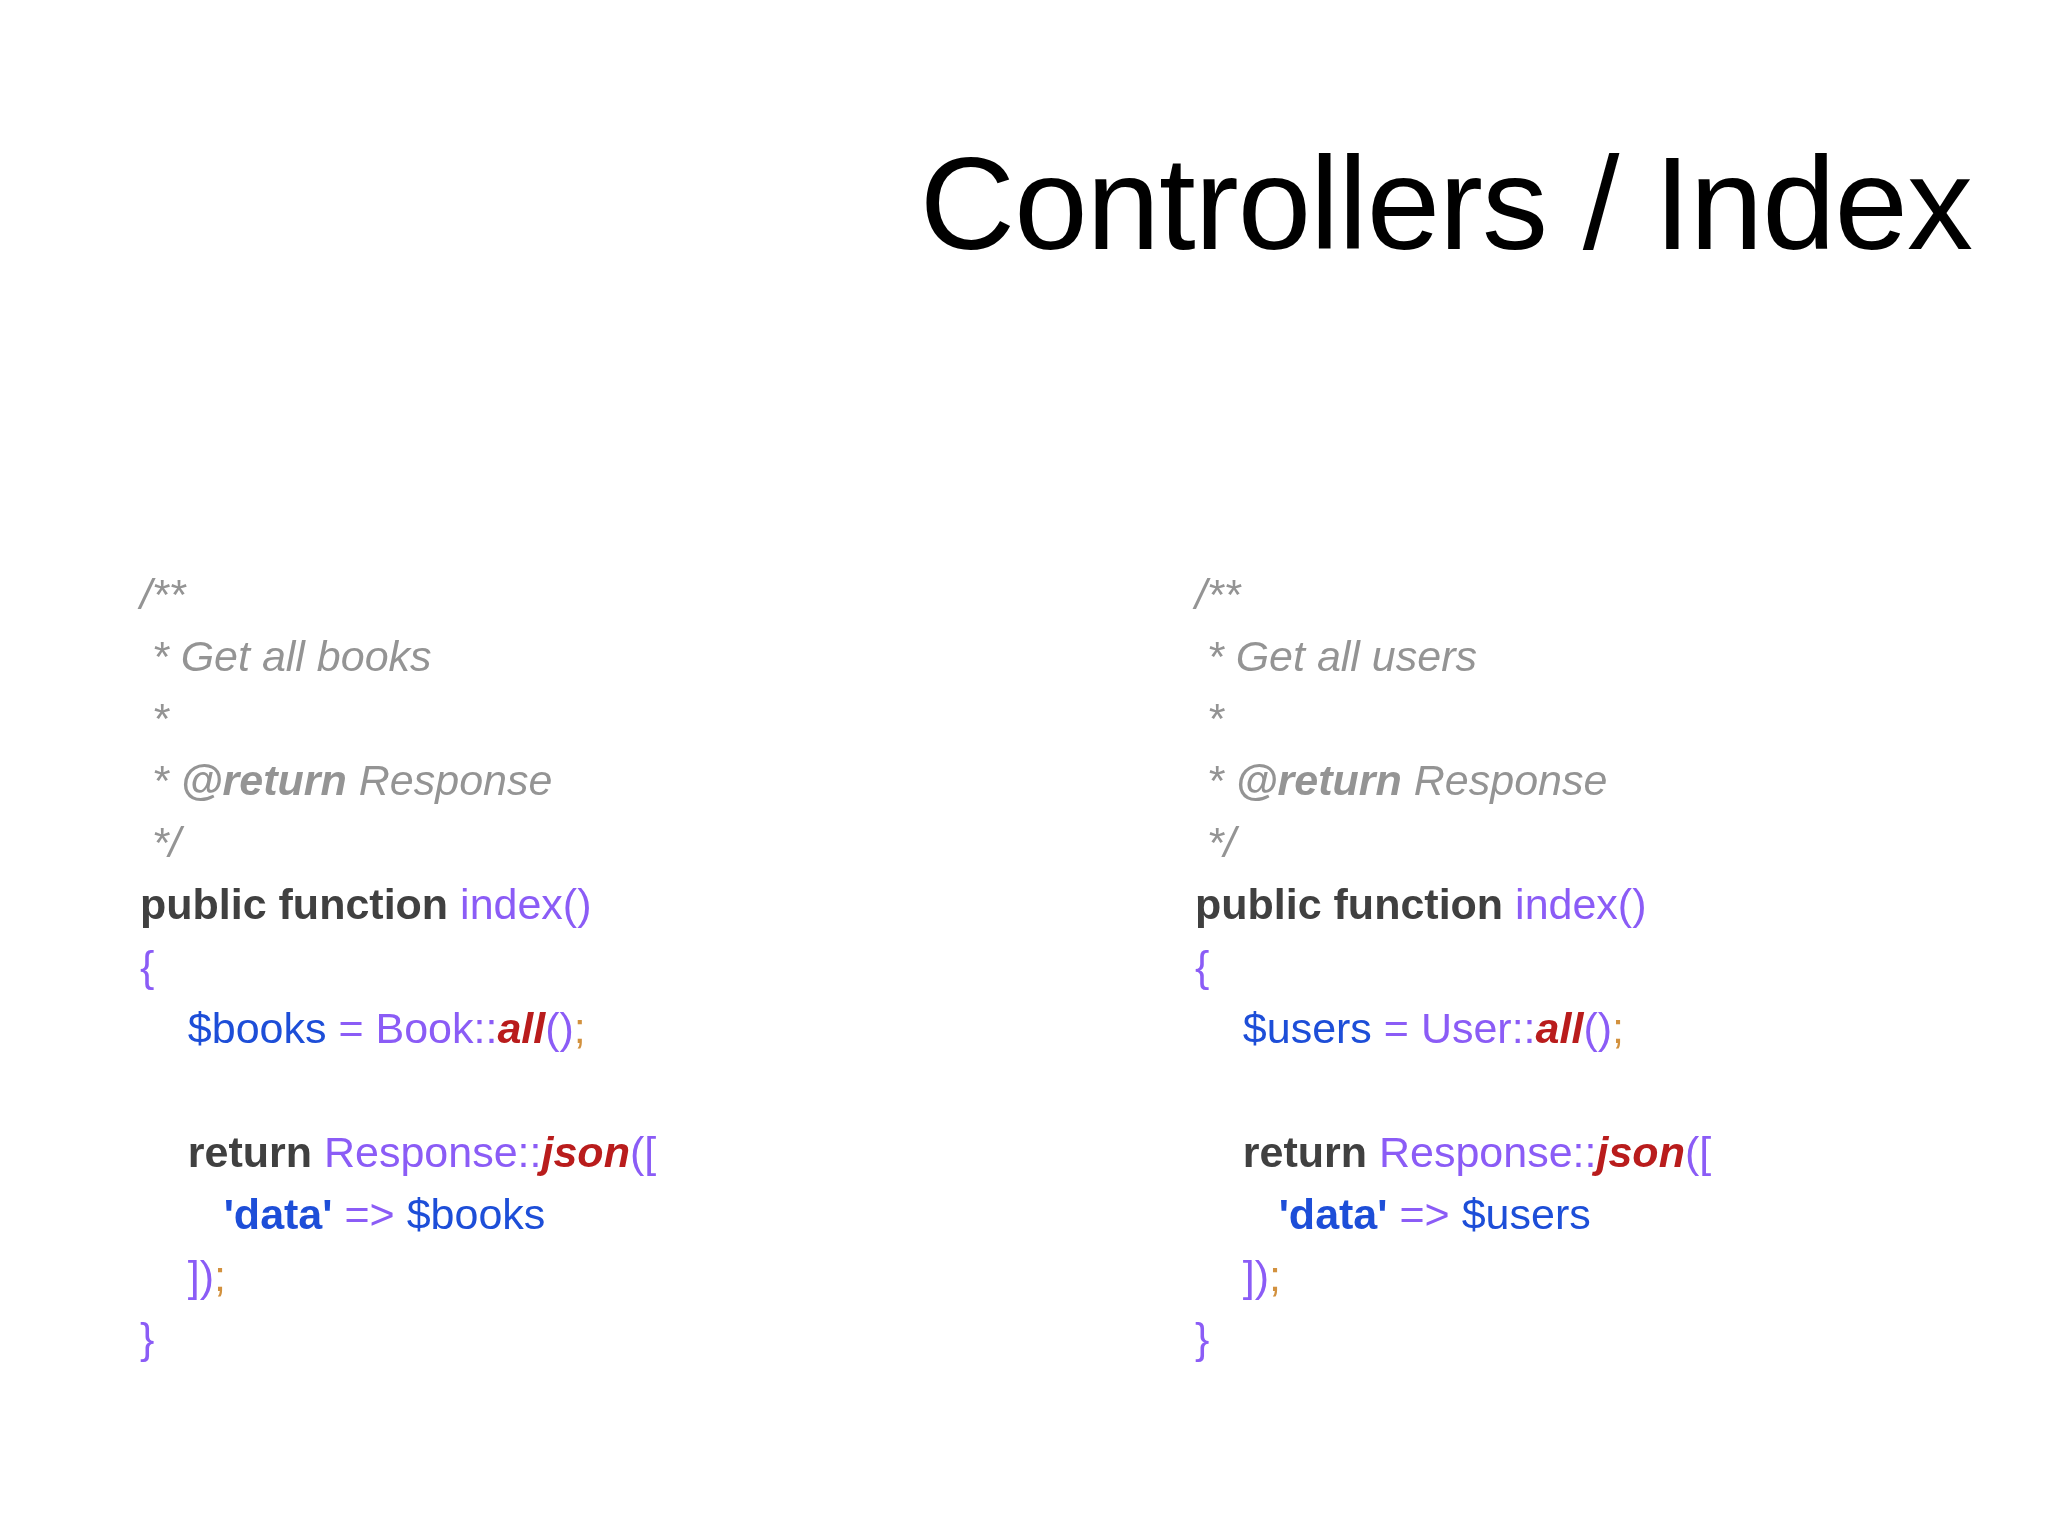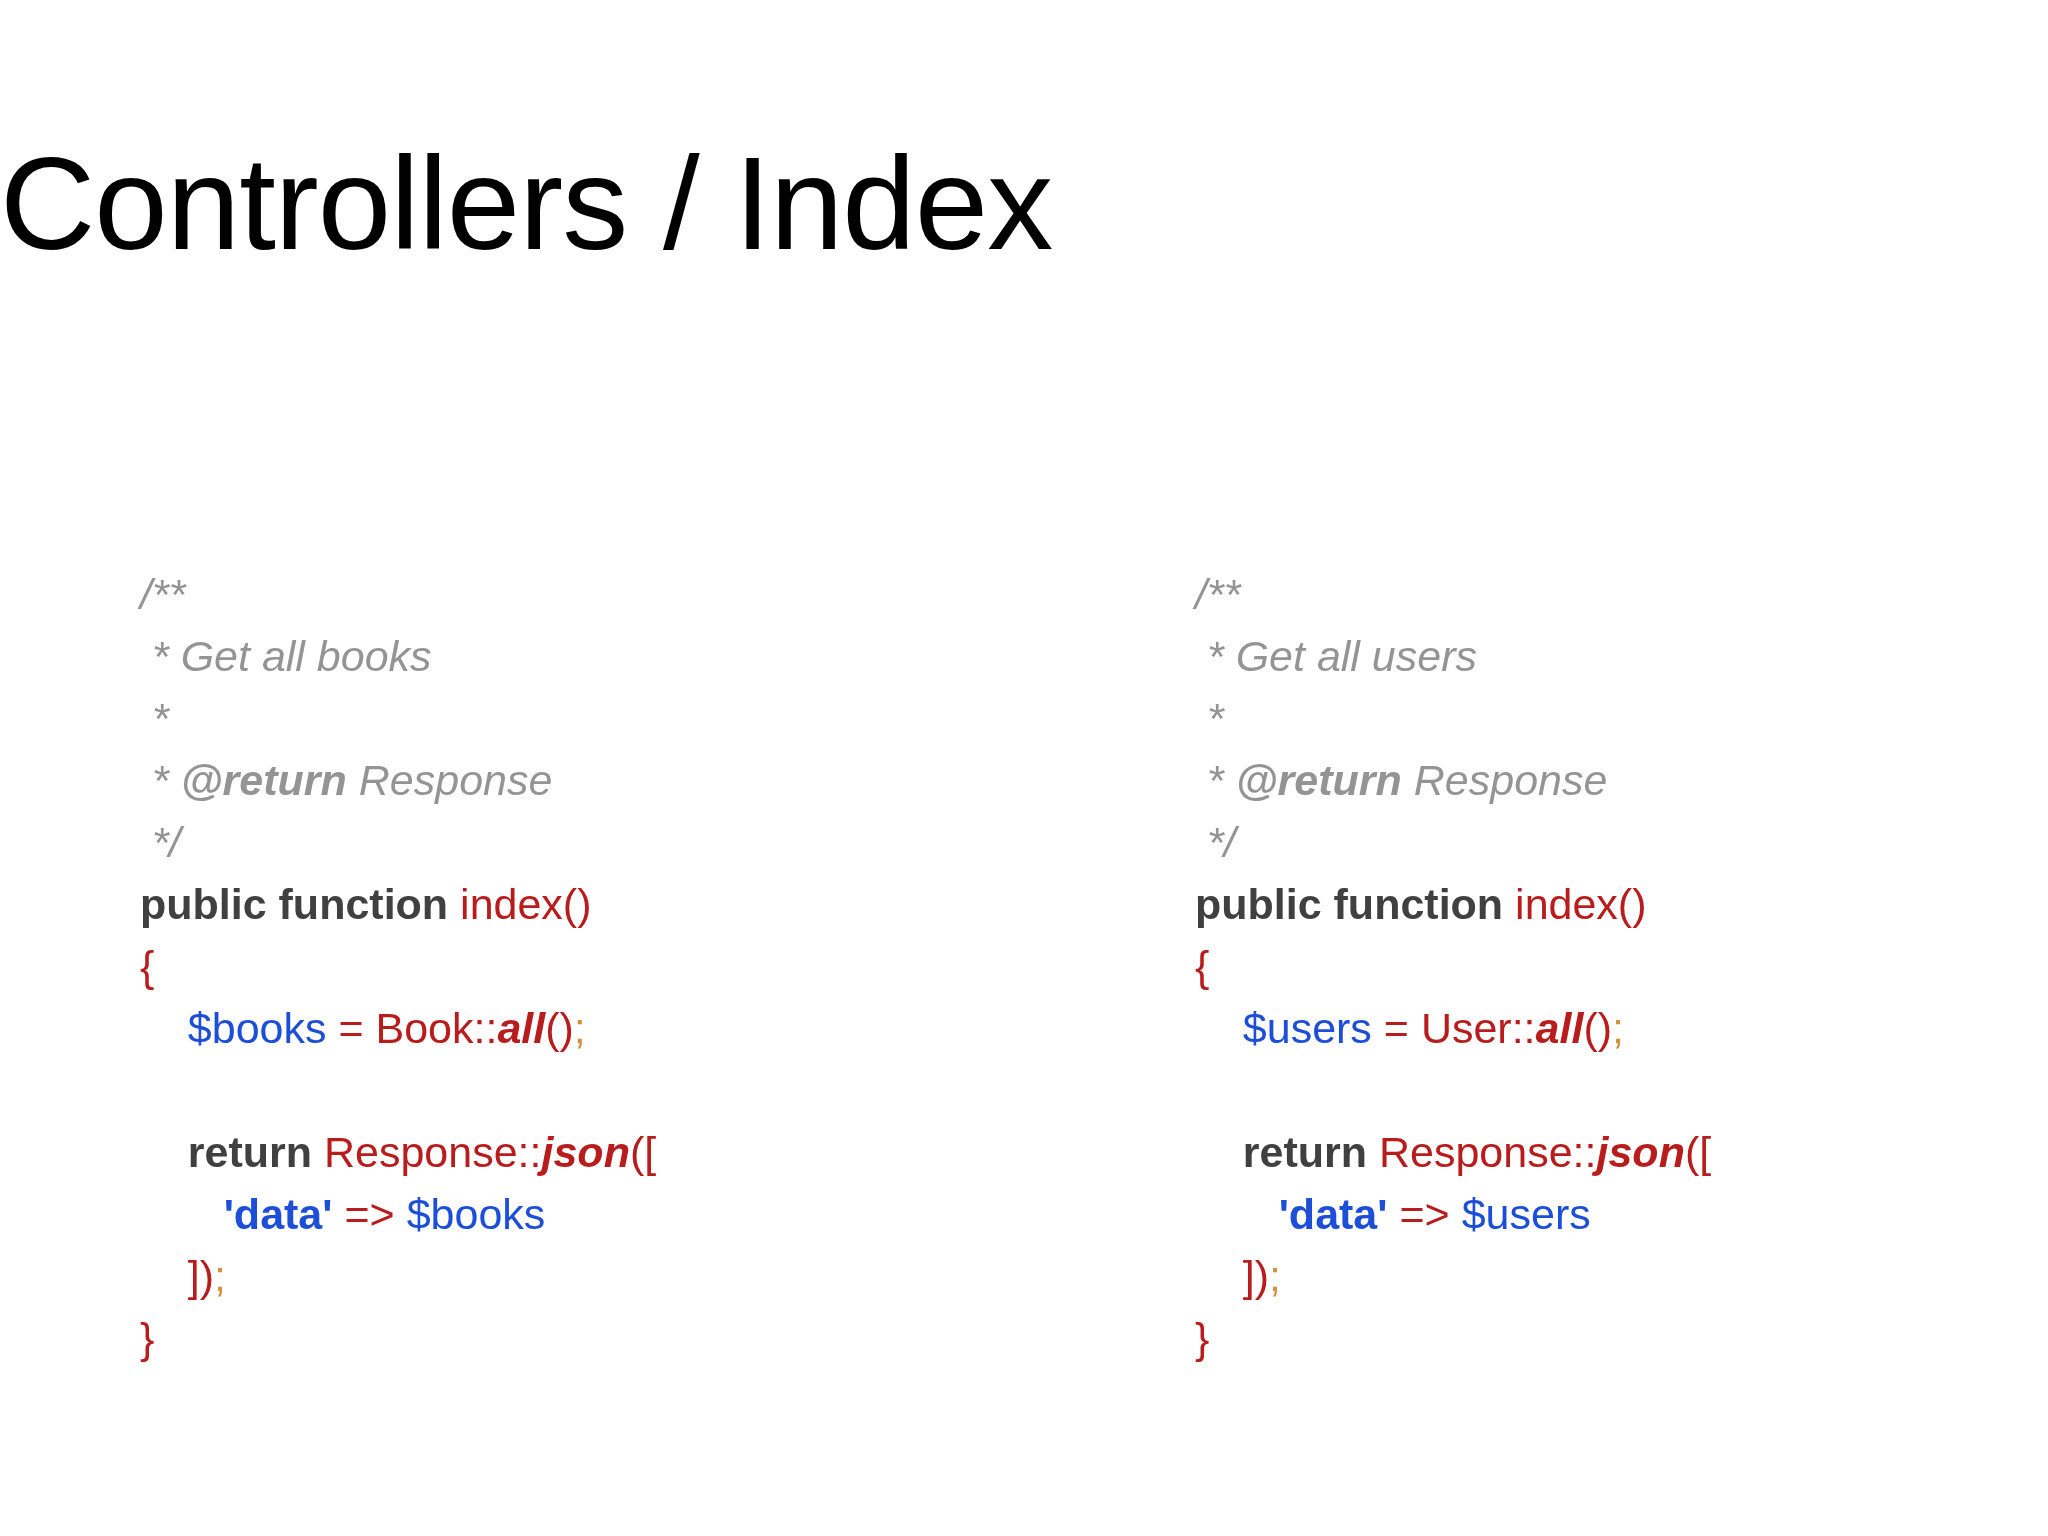--- a/index.html
+++ b/index.html
@@ -15,21 +15,21 @@
     overflow: hidden;
     position: relative;
   }
 
   
   .slide-title {
     position: absolute;
     left: 0;
     top: 138px;
     width: 1972px;
-    text-align: left;
+    text-align: right;
     font-family: "Liberation Sans", sans-serif;
     font-size: 132px;
     font-weight: 400;
     line-height: 1.0;
     letter-spacing: -1px;
     color: #000000;
     white-space: nowrap;
   }
 
   
@@ -65,21 +65,21 @@
     color: #949494;
     font-style: italic;
     font-weight: bold;
     margin-top: 40px;
   }
   .tok-keyword {
     color: #404040;
     font-weight: bold;
   }
   .tok-plain {
-    color: #b91c1c;
+    color: #8b5cf6;
   }
   .tok-method {
     color: #b91c1c;
     font-style: italic;
     font-weight: bold;
   }
   .tok-var {
     color: #1d4ed8;
   }
   .tok-string {

